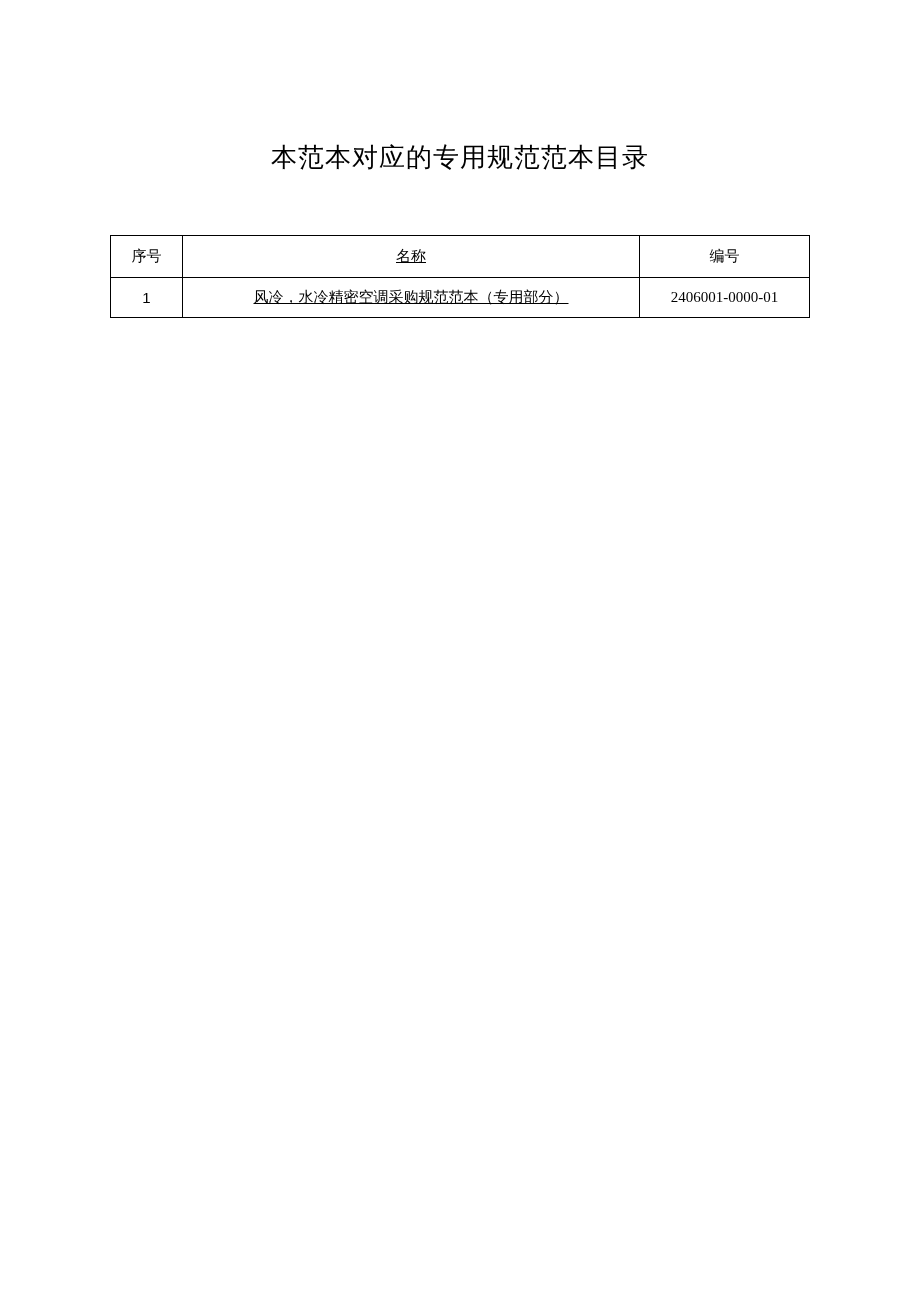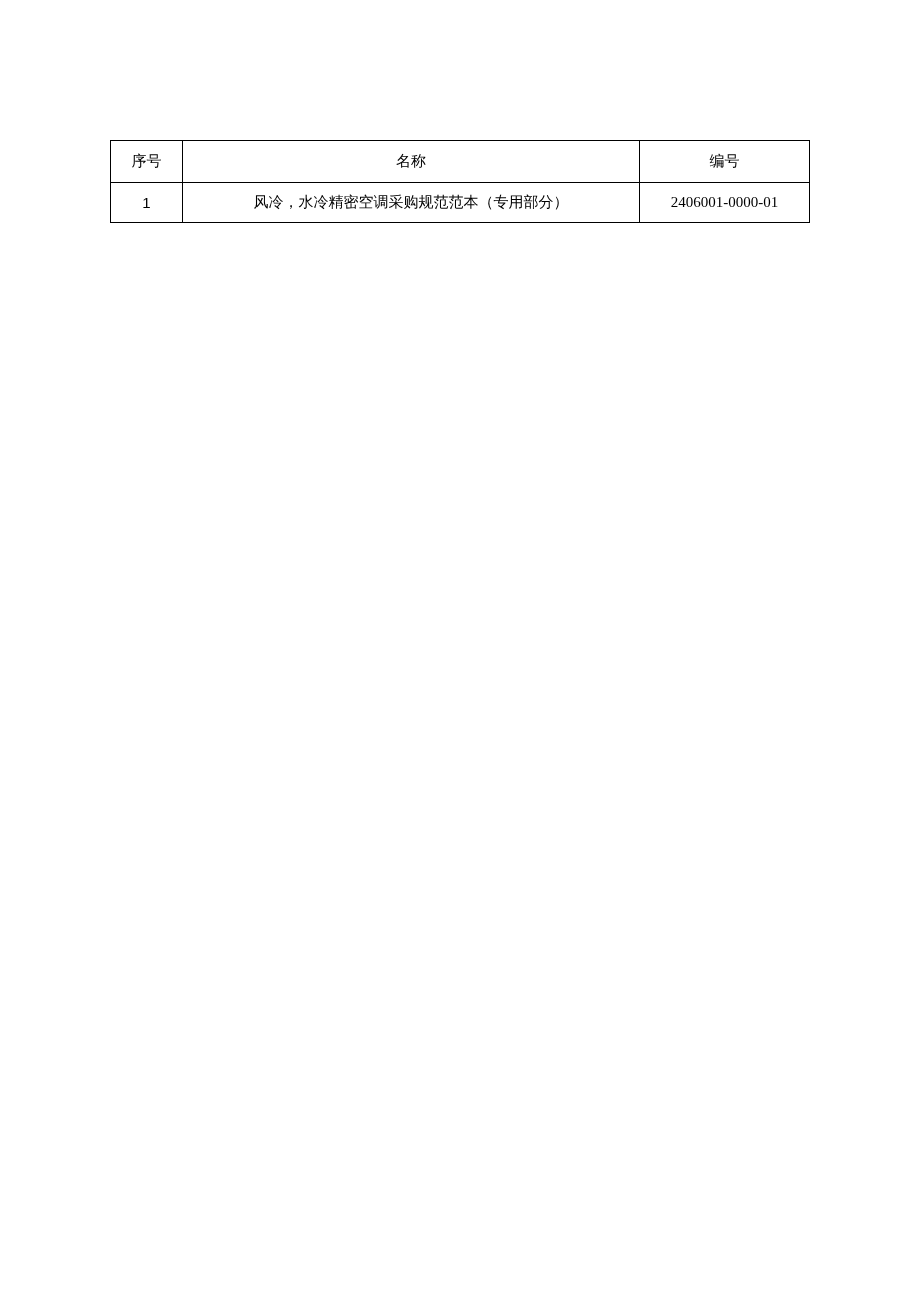--- a/index.html
+++ b/index.html
@@ -44,33 +44,35 @@
       height: 42px;
     }
     .table td {
       height: 40px;
     }
     .col-index {
       width: 72px;
     }
     .col-name {
       width: auto;
+      text-decoration: underline;
     }
     .col-code {
       width: 170px;
       font-family: Liberation Serif, serif;
     }
     .col-index-data {
       font-family: Arial, sans-serif;
     }
   </style>
 </head>
 <body>
 
 <div class="page">
+  <h1 class="title">本范本对应的专用规范范本目录</h1>
 
   <table class="table">
     <thead>
       <tr>
         <th class="col-index">序号</th>
         <th class="col-name">名称</th>
         <th class="col-code">编号</th>
       </tr>
     </thead>
     <tbody>

